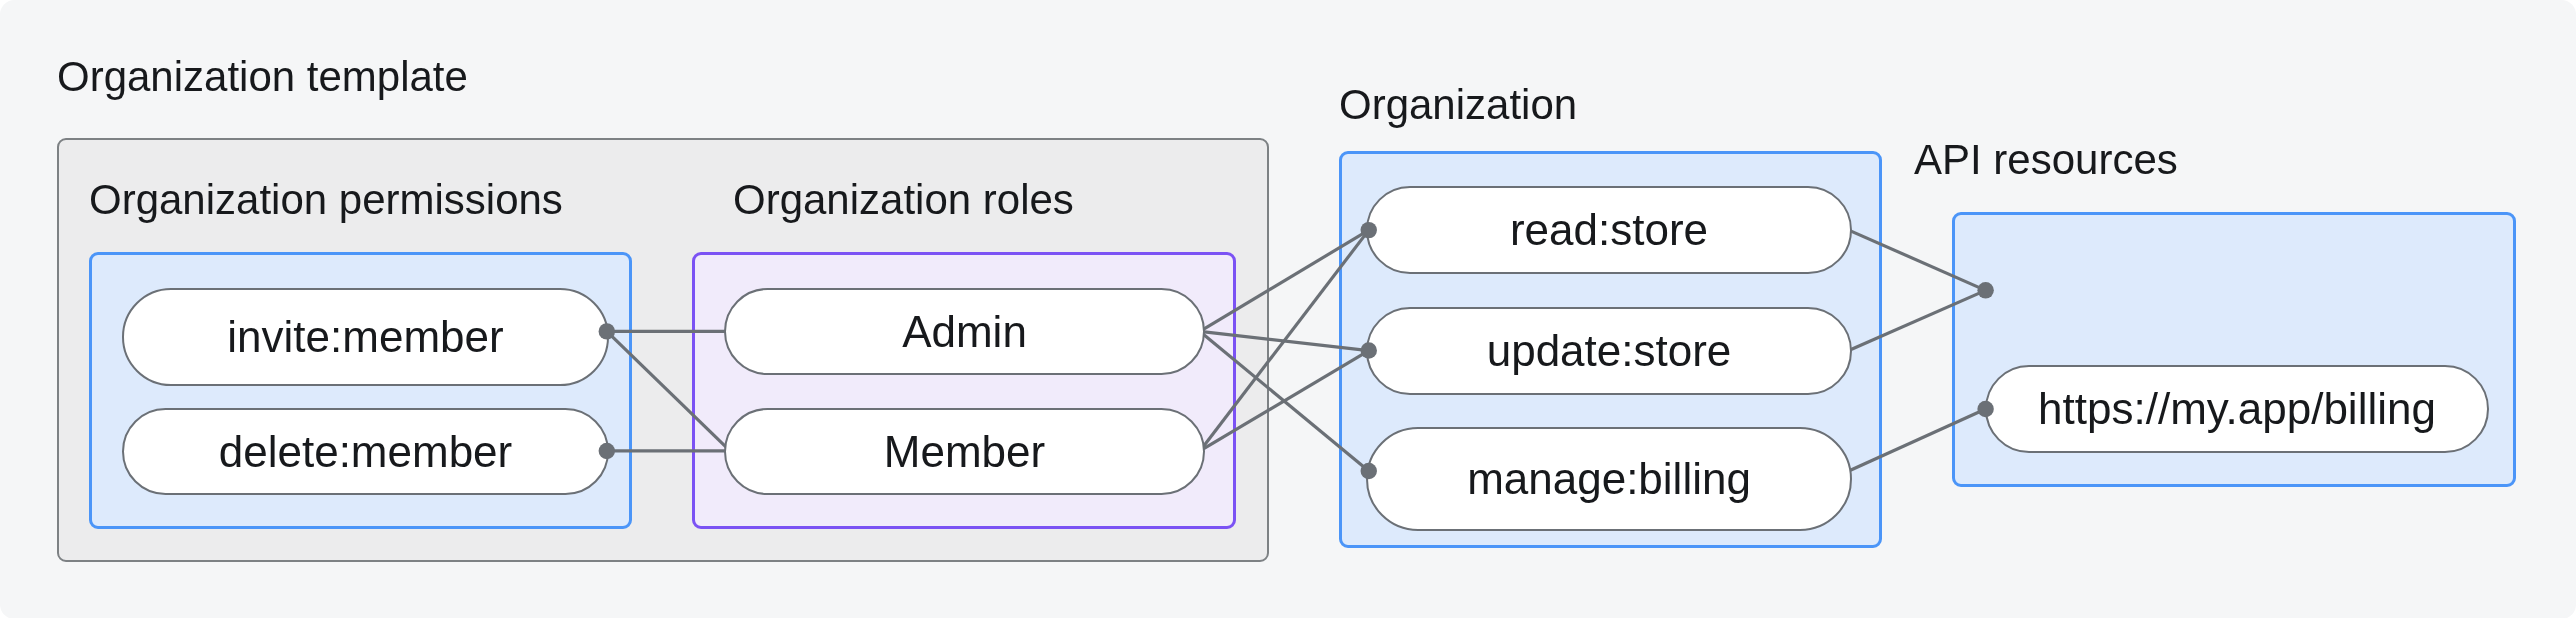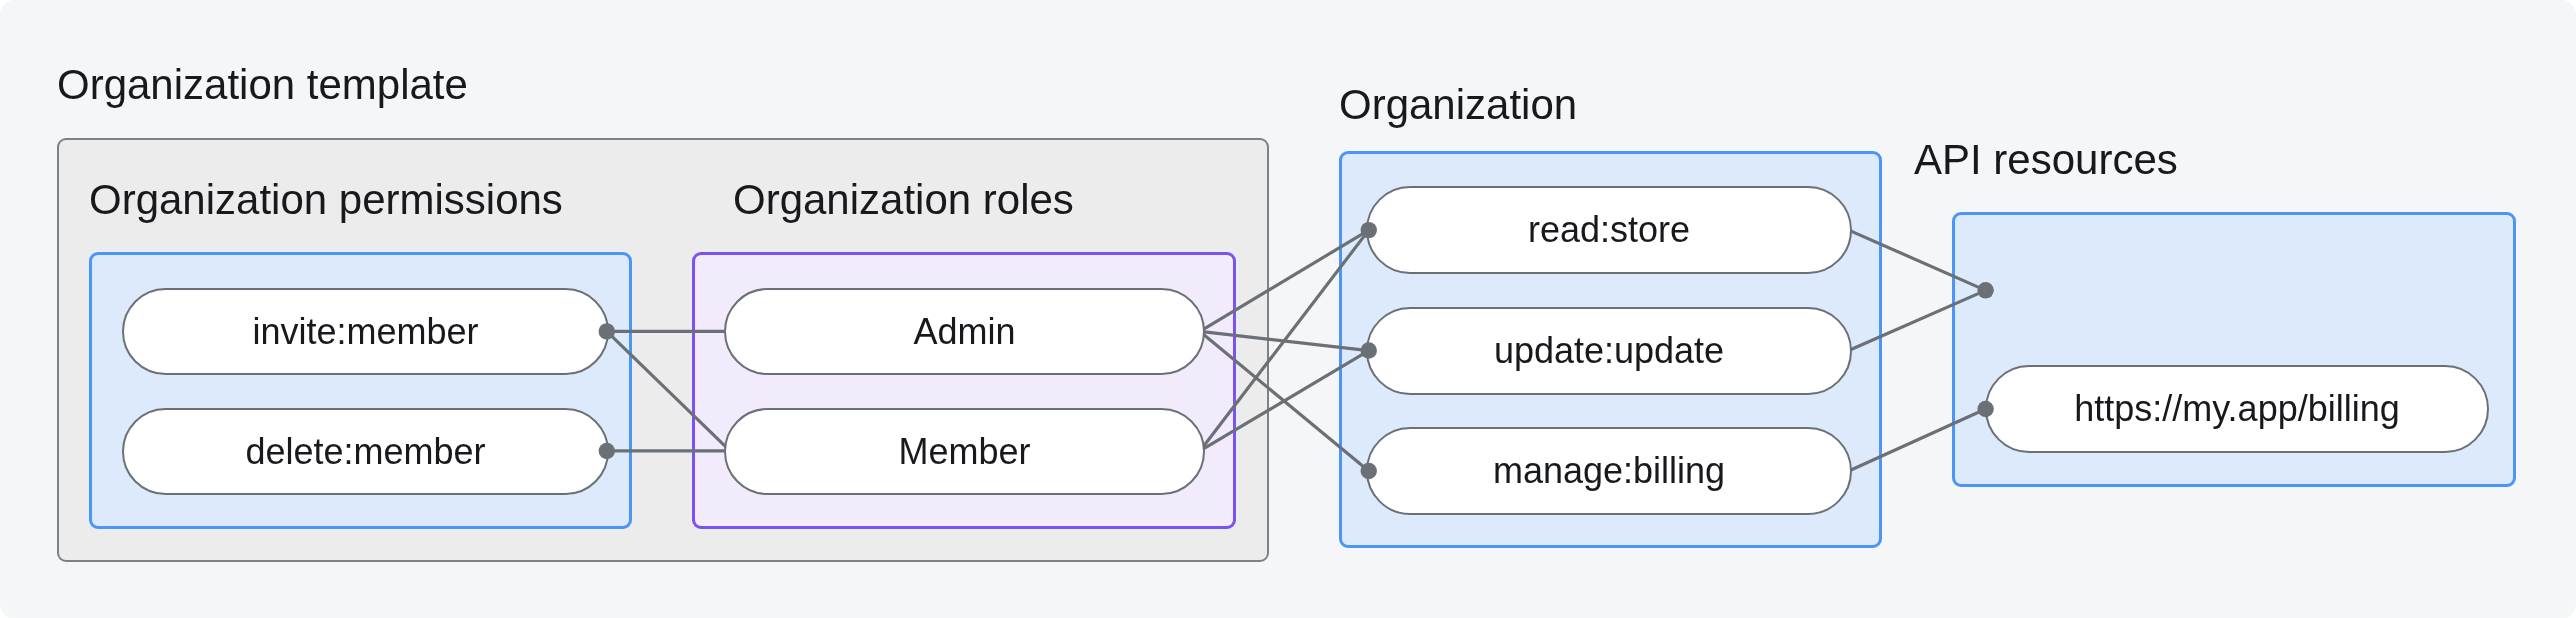--- a/index.html
+++ b/index.html
@@ -43,42 +43,42 @@
   }
   .pill {
     position: absolute;
     background: #ffffff;
     border: 2.7px solid #6b7076;
     border-radius: 912px;
     box-sizing: border-box;
     display: flex;
     align-items: center;
     justify-content: center;
-    font-size: 36px;
+    font-size: 44px;
     color: #17191c;
     white-space: nowrap;
     z-index: 3;
   }
   .lines-layer, .dots-layer {
     position: absolute;
     left: 0;
     top: 0;
     pointer-events: none;
   }
   .lines-layer { z-index: 2; }
   .dots-layer { z-index: 4; }
   .group-box { z-index: 1; }
   .group-label { z-index: 5; }
 </style>
 </head>
 <body>
 
 <div class="canvas">
 
-  <div class="group-label" style="left:57px; top:64px;">Organization template</div>
+  <div class="group-label" style="left:57px; top:56px;">Organization template</div>
   <div class="group-label" style="left:89px; top:179px;">Organization permissions</div>
   <div class="group-label" style="left:693px; top:179px;margin-left:40px;">Organization roles</div>
   <div class="group-label" style="left:1339px; top:84px;">Organization</div>
   <div class="group-label" style="left:1914px; top:139px;">API resources</div>
 
   <div class="group-box box-gray" style="left:57px; top:138px; width:1212px; height:424px;"></div>
   <div class="group-box box-blue" style="left:89px; top:252px; width:543px; height:277px;"></div>
   <div class="group-box box-purple" style="left:692px; top:252px; width:544px; height:277px;"></div>
   <div class="group-box box-blue" style="left:1339px; top:151px; width:543px; height:397px;"></div>
   <div class="group-box box-blue" style="left:1952px; top:212px; width:564px; height:275px;"></div>
@@ -92,29 +92,29 @@
       <line x1="1315" y1="363" x2="1500" y2="384"></line>
       <line x1="1315" y1="363" x2="1500" y2="516"></line>
       <line x1="1315" y1="494" x2="1500" y2="252"></line>
       <line x1="1315" y1="494" x2="1500" y2="384"></line>
       <line x1="2026" y1="252" x2="2176" y2="318"></line>
       <line x1="2026" y1="384" x2="2176" y2="318"></line>
       <line x1="2026" y1="516" x2="2176" y2="448"></line>
     </g>
   </svg>
 
-  <div class="pill" style="left:122px; top:288px; width:487px; height:87px;">invite:member</div>
+  <div class="pill" style="left:122px; top:288px; width:487px; height:98px;">invite:member</div>
   <div class="pill" style="left:122px; top:408px; width:487px; height:87px;">delete:member</div>
 
   <div class="pill" style="left:724px; top:288px; width:481px; height:87px;">Admin</div>
   <div class="pill" style="left:724px; top:408px; width:481px; height:87px;">Member</div>
 
   <div class="pill" style="left:1366px; top:186px; width:486px; height:88px;">read:store</div>
-  <div class="pill" style="left:1366px; top:307px; width:486px; height:88px;">update:update</div>
-  <div class="pill" style="left:1366px; top:427px; width:486px; height:88px;">manage:billing</div>
+  <div class="pill" style="left:1366px; top:307px; width:486px; height:88px;">update:store</div>
+  <div class="pill" style="left:1366px; top:427px; width:486px; height:104px;">manage:billing</div>
 
   <div class="pill" style="left:1985px; top:365px; width:504px; height:88px;">https://my.app/billing</div>
 
   <svg class="dots-layer" width="2576" height="619" viewBox="0 0 2823 678">
     <g fill="#6b7076">
       <circle cx="665" cy="363" r="9"></circle>
       <circle cx="665" cy="494" r="9"></circle>
       <circle cx="1500" cy="252" r="9"></circle>
       <circle cx="1500" cy="384" r="9"></circle>
       <circle cx="1500" cy="516" r="9"></circle>

